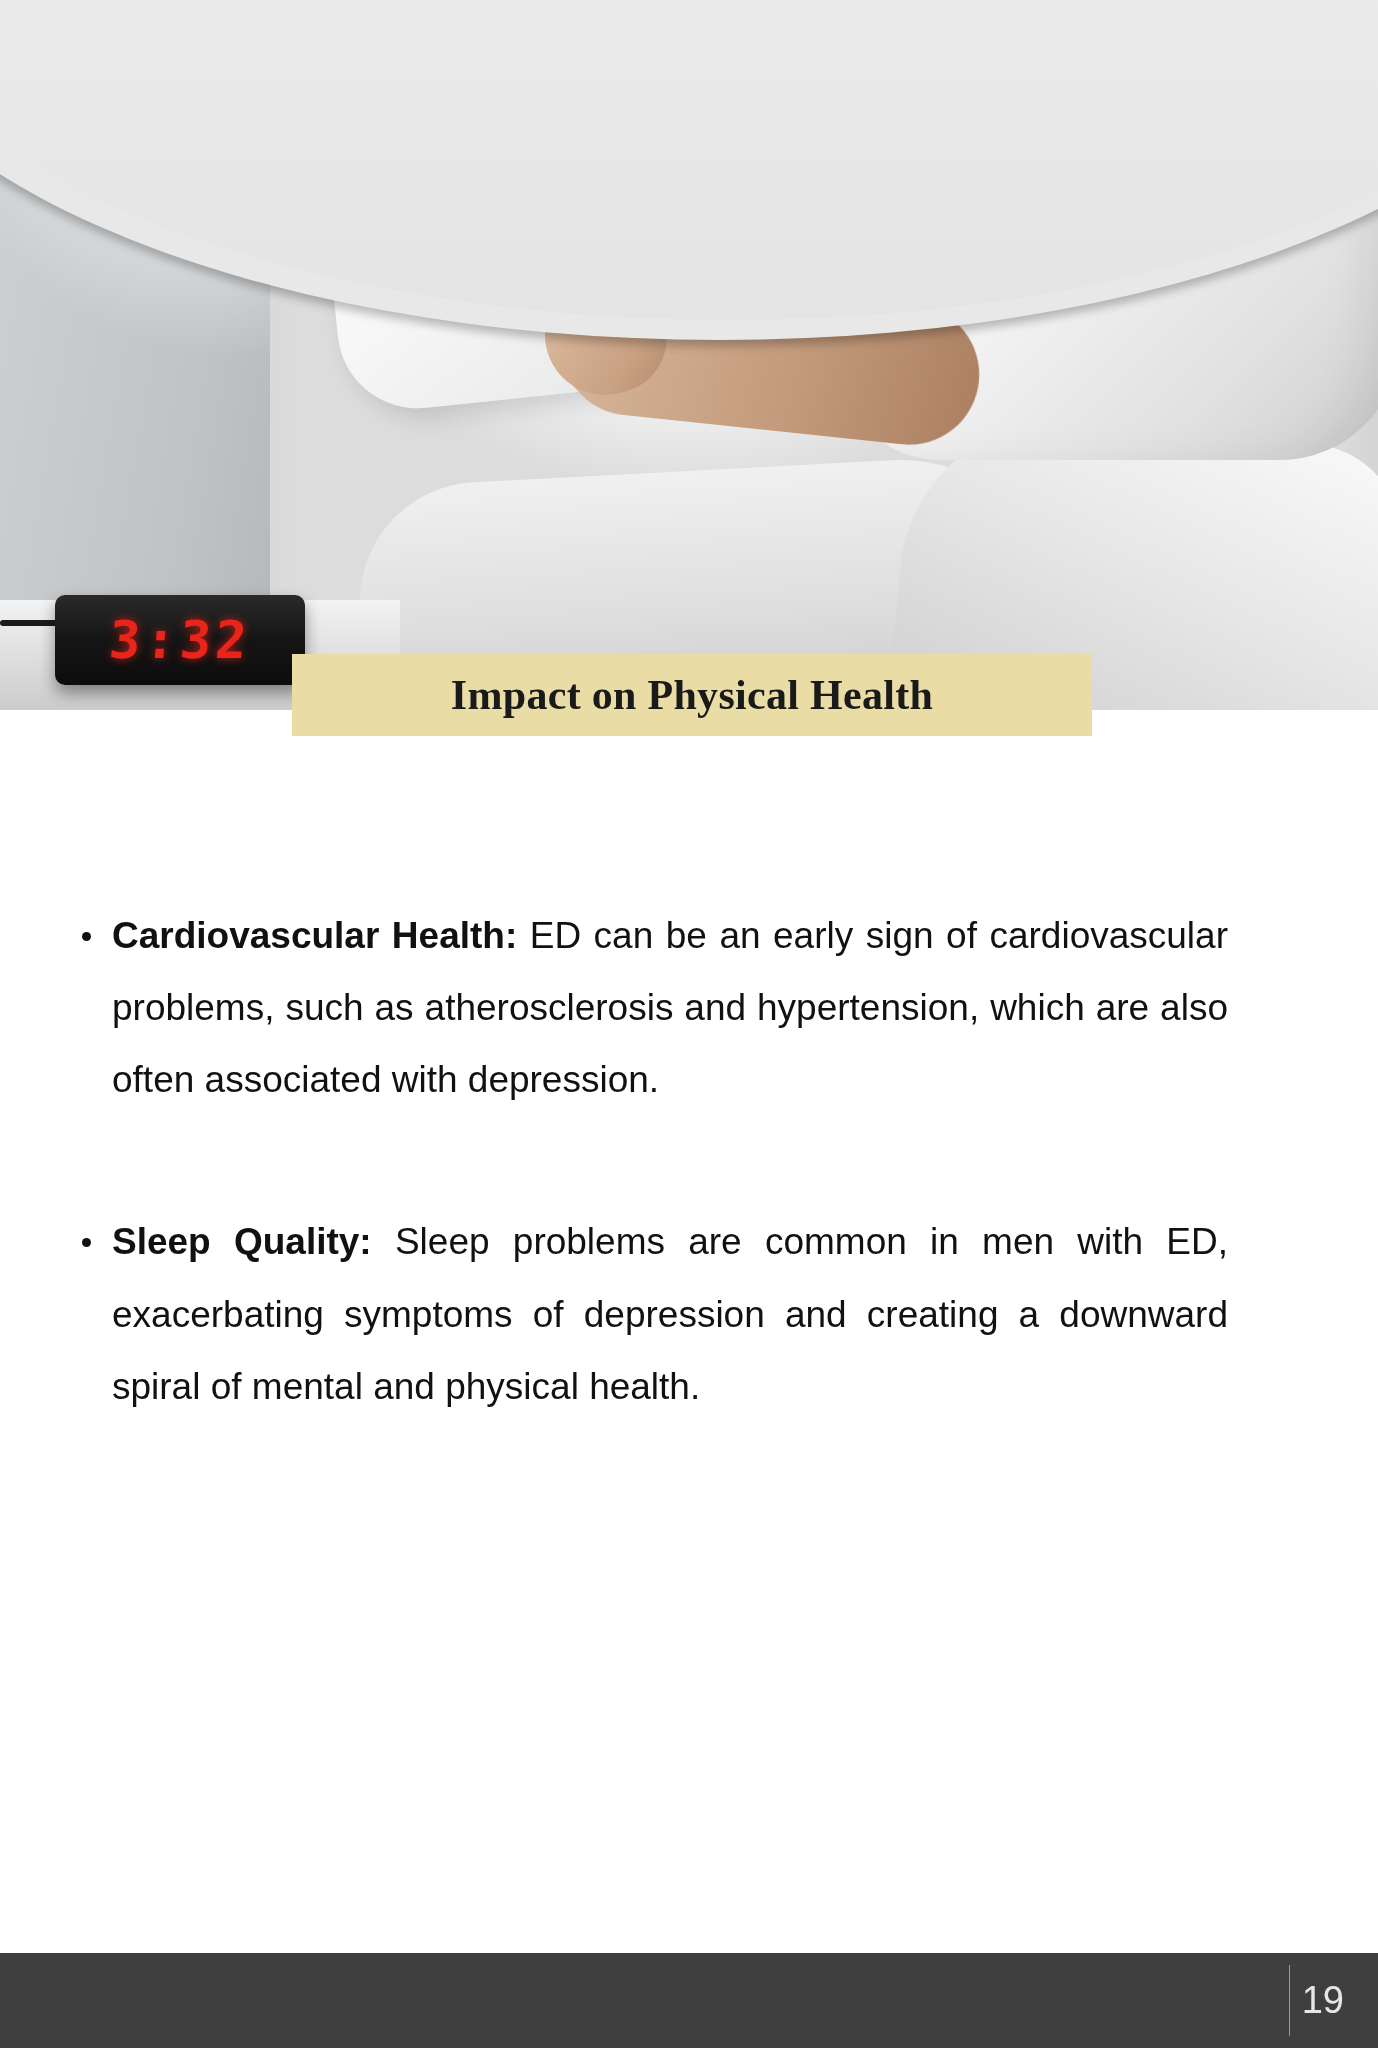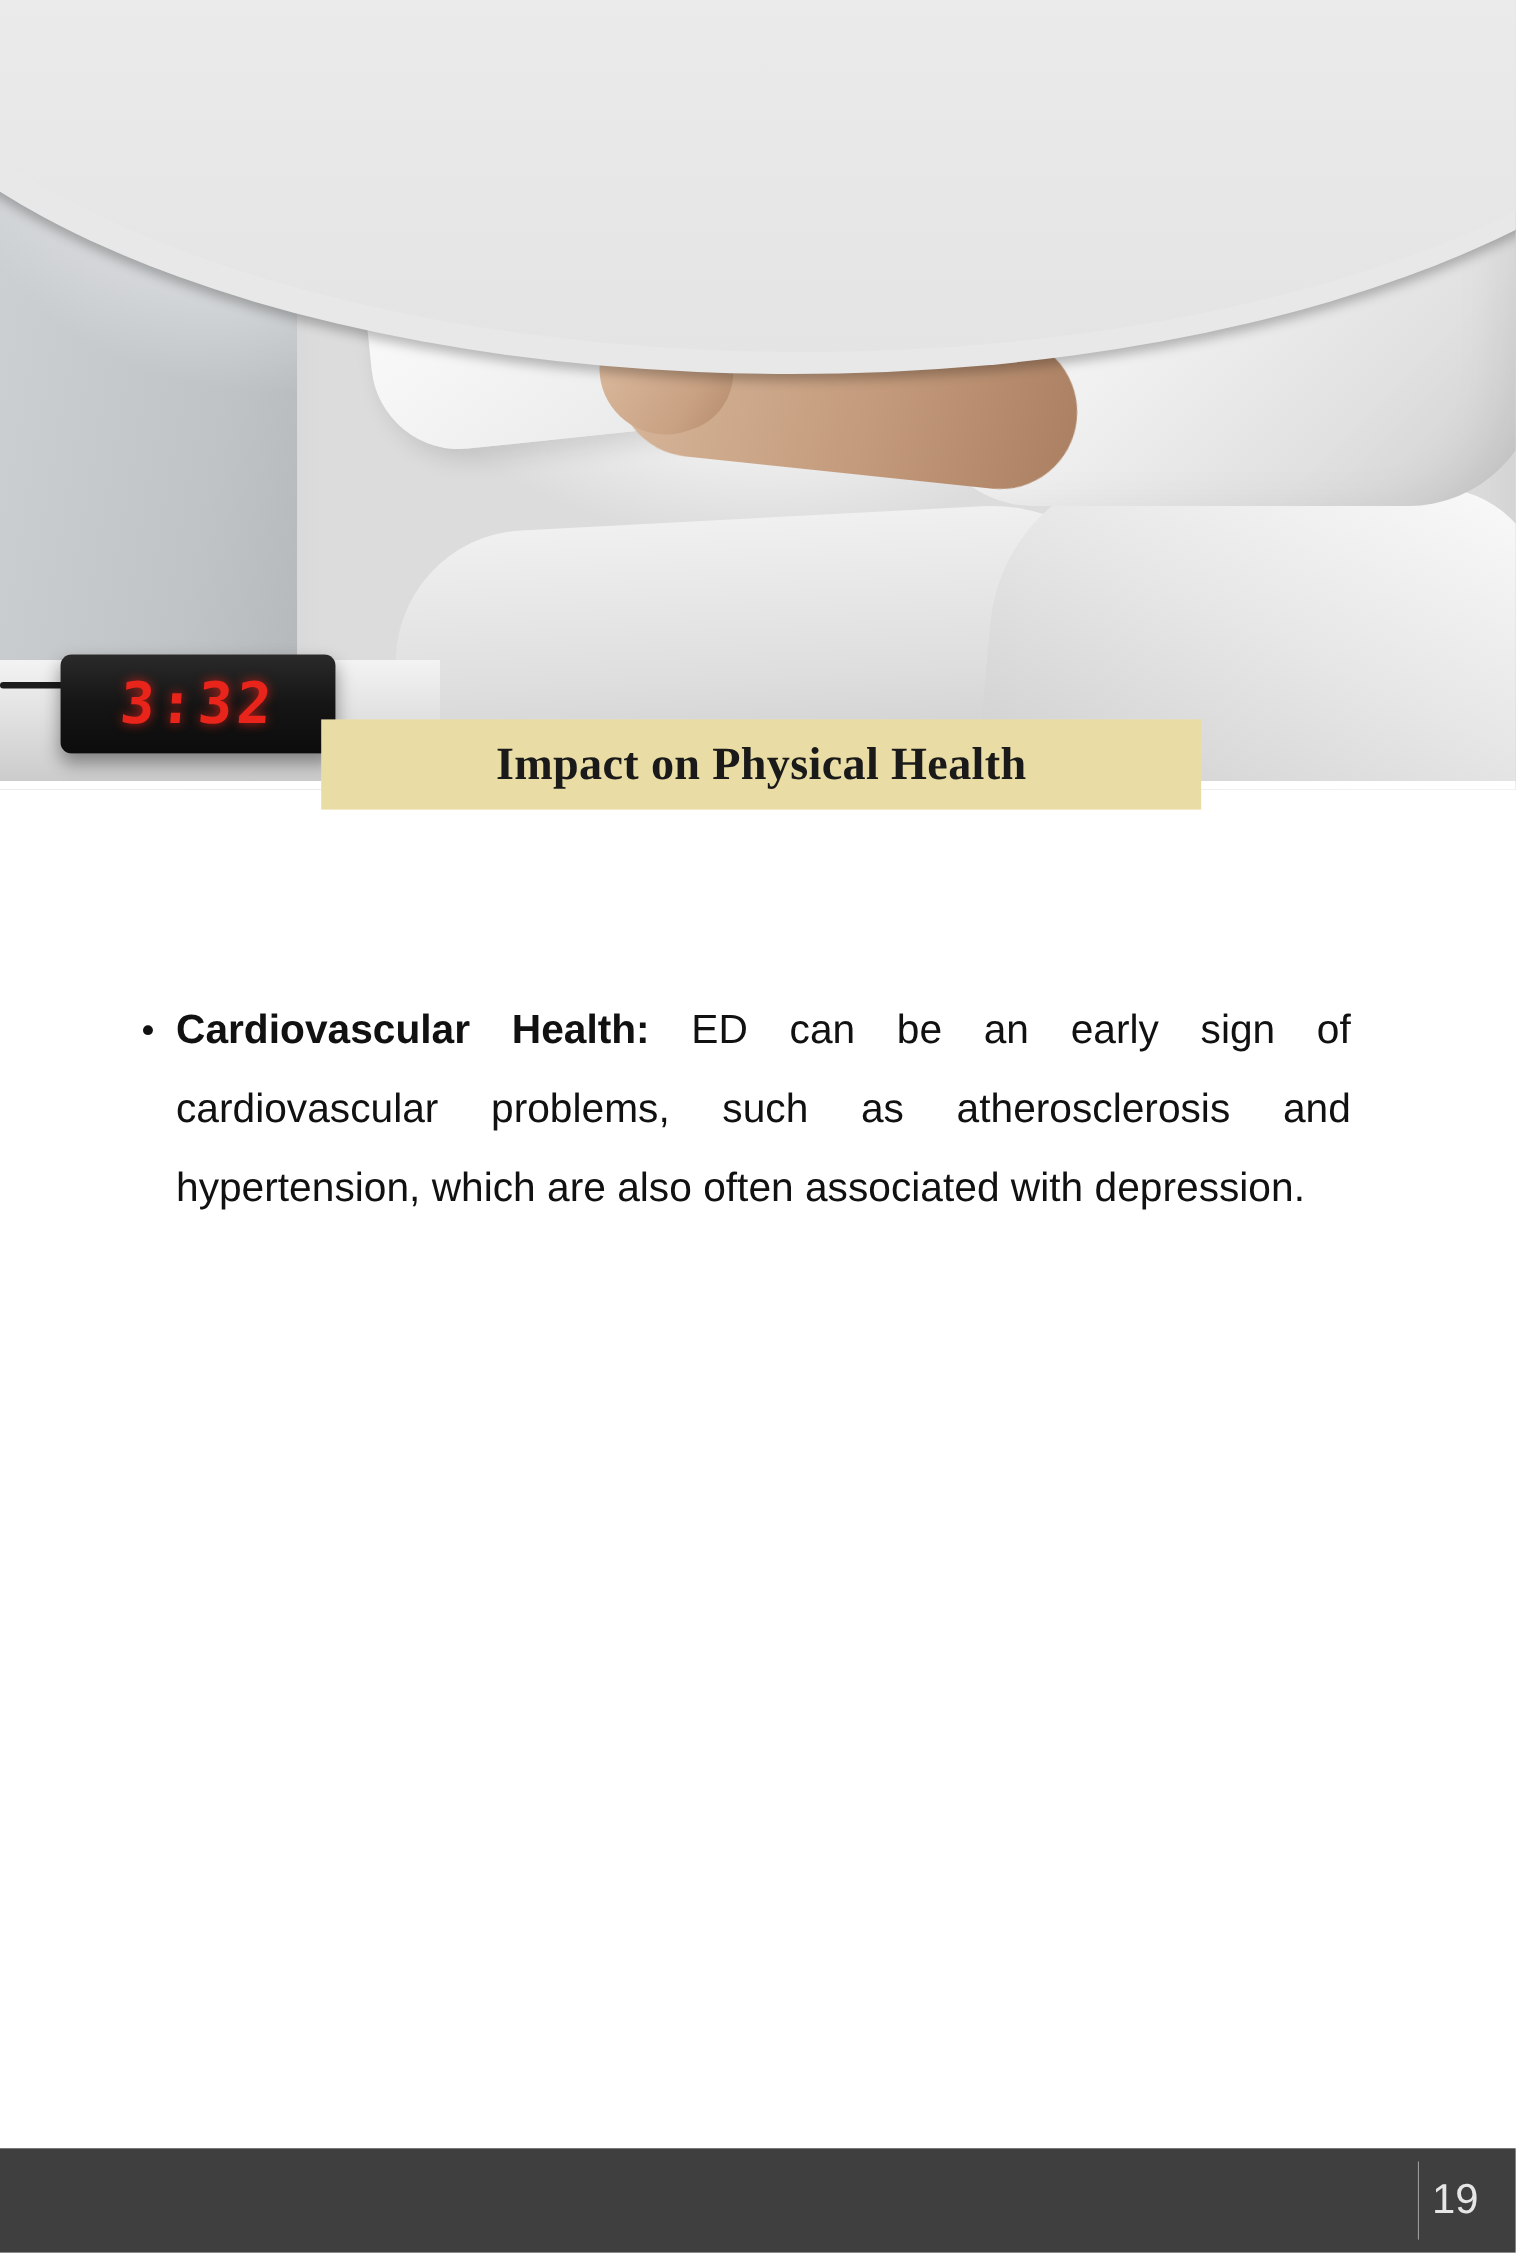--- a/index.html
+++ b/index.html
@@ -225,21 +225,21 @@
     letter-spacing: 0.3px;
     font-family: Liberation Serif, serif;
   }
 
   
   .content {
     position: absolute;
     left: 0;
     top: 900px;
     width: 1378px;
-    padding: 0 150px 0 116px;
+    padding: 0 150px 0 68px;
     box-sizing: border-box;
   }
   ul.bullets {
     margin: 0;
     padding: 0;
     list-style: none;
   }
   ul.bullets li {
     position: relative;
     margin: 0 0 90px 0;
@@ -320,19 +320,22 @@
 
 <div class="title-banner">
   <h1>Impact on Physical Health</h1>
 </div>
 
 <div class="content">
   <ul class="bullets">
     <li>
       <span class="lead">Cardiovascular Health:</span><span> ED can be an early sign of cardiovascular problems, such as atherosclerosis and hypertension, which are also often associated with depression.</span>
     </li>
+    <li>
+      <span class="lead">Sleep Quality:</span><span> Sleep problems are common in men with ED, exacerbating symptoms of depression and creating a downward spiral of mental and physical health.</span>
+    </li>
   </ul>
 </div>
 
 <div class="footer">
   <div class="footer-divider"></div>
   <div class="page-number">19</div>
 </div>
 
 </body></html>

